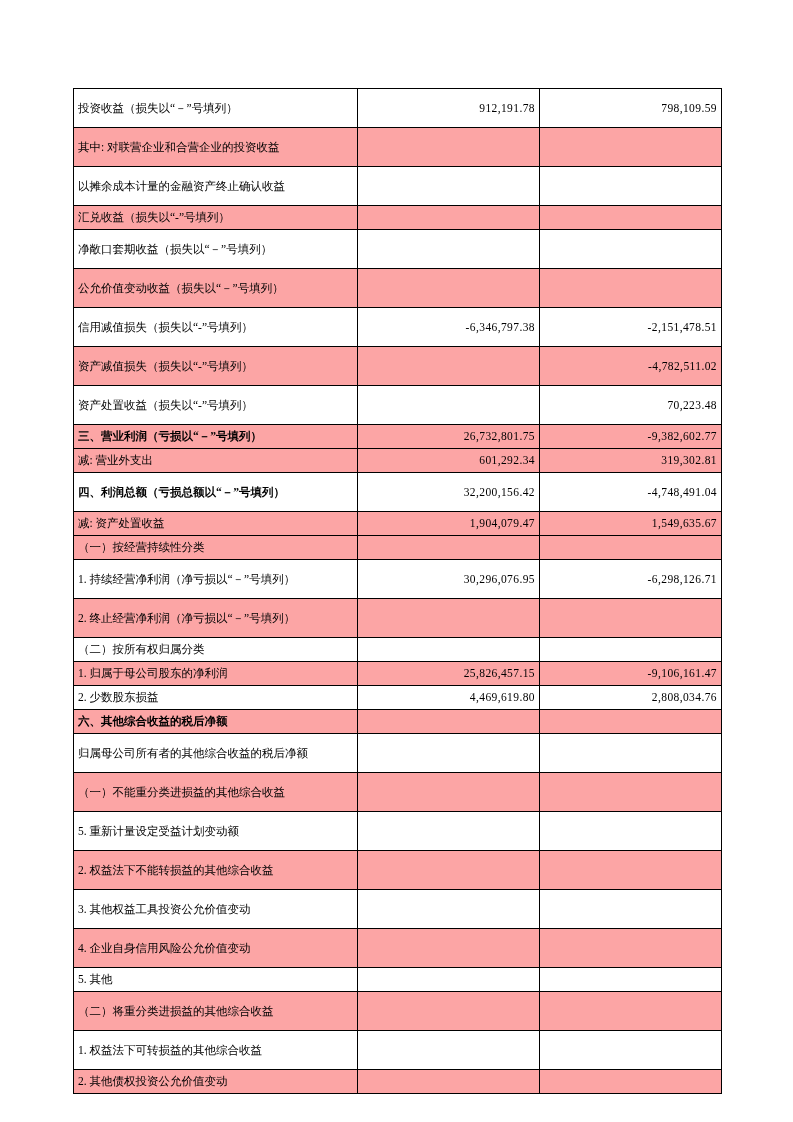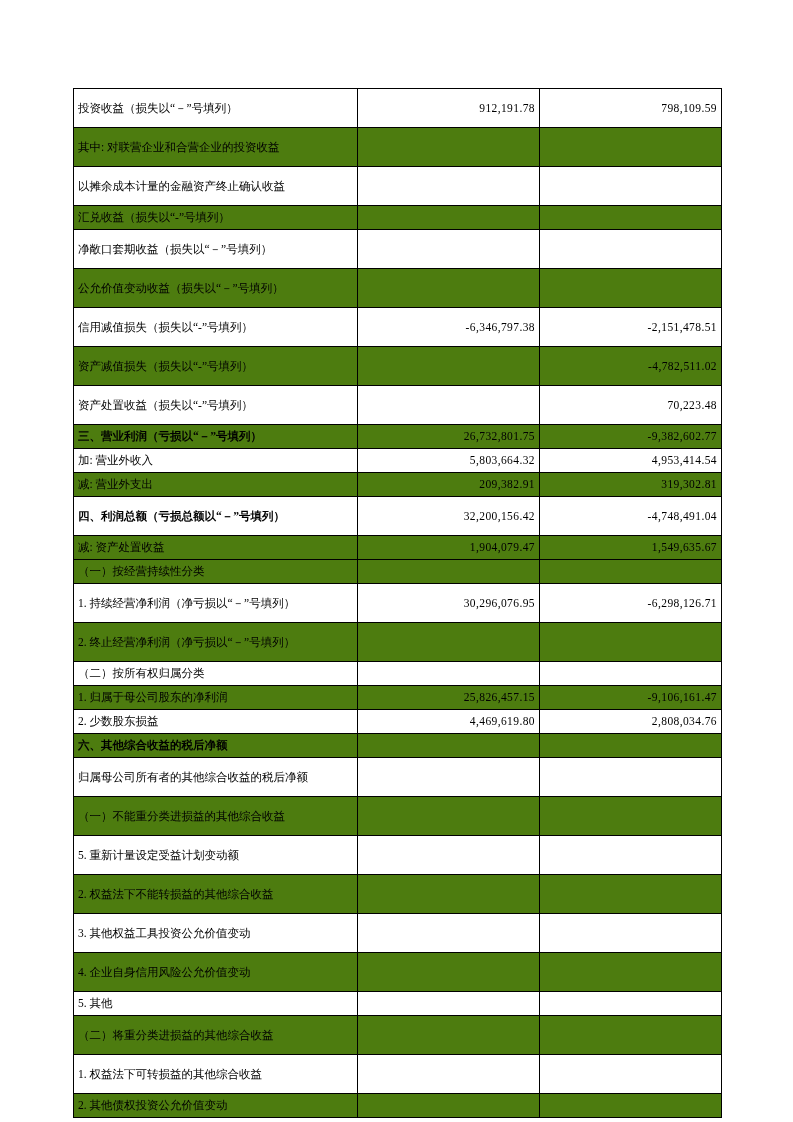--- a/index.html
+++ b/index.html
@@ -52,21 +52,21 @@
     padding-right: 8px;
   }
   
   .ind0 { padding-left: 4px; font-weight: bold; }
   .ind1 { padding-left: 14px; }
   .ind2 { padding-left: 26px; }
   .ind3 { padding-left: 40px; }
   .ind4 { padding-left: 60px; }
 
   tr.shade td {
-    background: #4d7c0f;
+    background: #fca5a5;
   }
   tr.plain td {
     background: #ffffff;
   }
   .tall { height: 34px; }
   .single { height: 19px; }
 </style>
 </head>
 <body>
 
@@ -122,28 +122,23 @@
           <tr class="plain">
             <td class="label ind2 tall">资产处置收益（损失以“-”号填列）</td>
             <td class="num"></td>
             <td class="num">70,223.48</td>
           </tr>
           <tr class="shade">
             <td class="label ind0 single">三、营业利润（亏损以“－”号填列）</td>
             <td class="num">26,732,801.75</td>
             <td class="num">-9,382,602.77</td>
           </tr>
-          <tr class="plain">
-            <td class="label ind1 single">加: 营业外收入</td>
-            <td class="num">5,803,664.32</td>
-            <td class="num">4,953,414.54</td>
-          </tr>
           <tr class="shade">
             <td class="label ind1 single">减: 营业外支出</td>
-            <td class="num">209,382.91</td>
+            <td class="num">601,292.34</td>
             <td class="num">319,302.81</td>
           </tr>
           <tr class="plain">
             <td class="label ind0 tall">四、利润总额（亏损总额以“－”号填列）</td>
             <td class="num">32,200,156.42</td>
             <td class="num">-4,748,491.04</td>
           </tr>
           <tr class="shade">
             <td class="label ind1 single">减: 资产处置收益</td>
             <td class="num">1,904,079.47</td>

